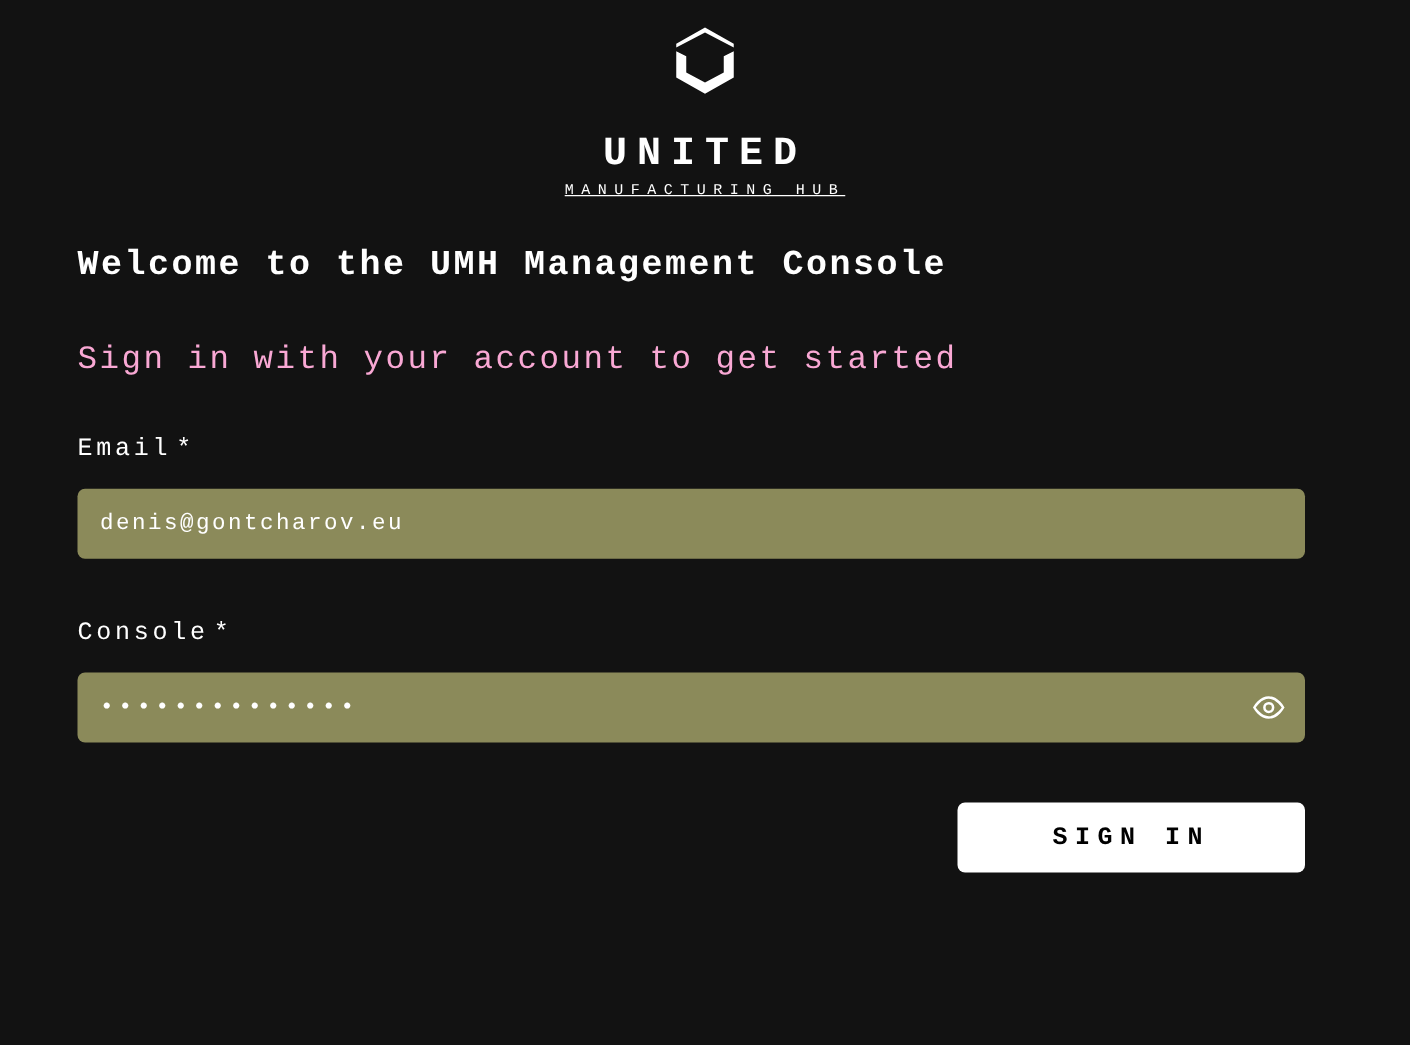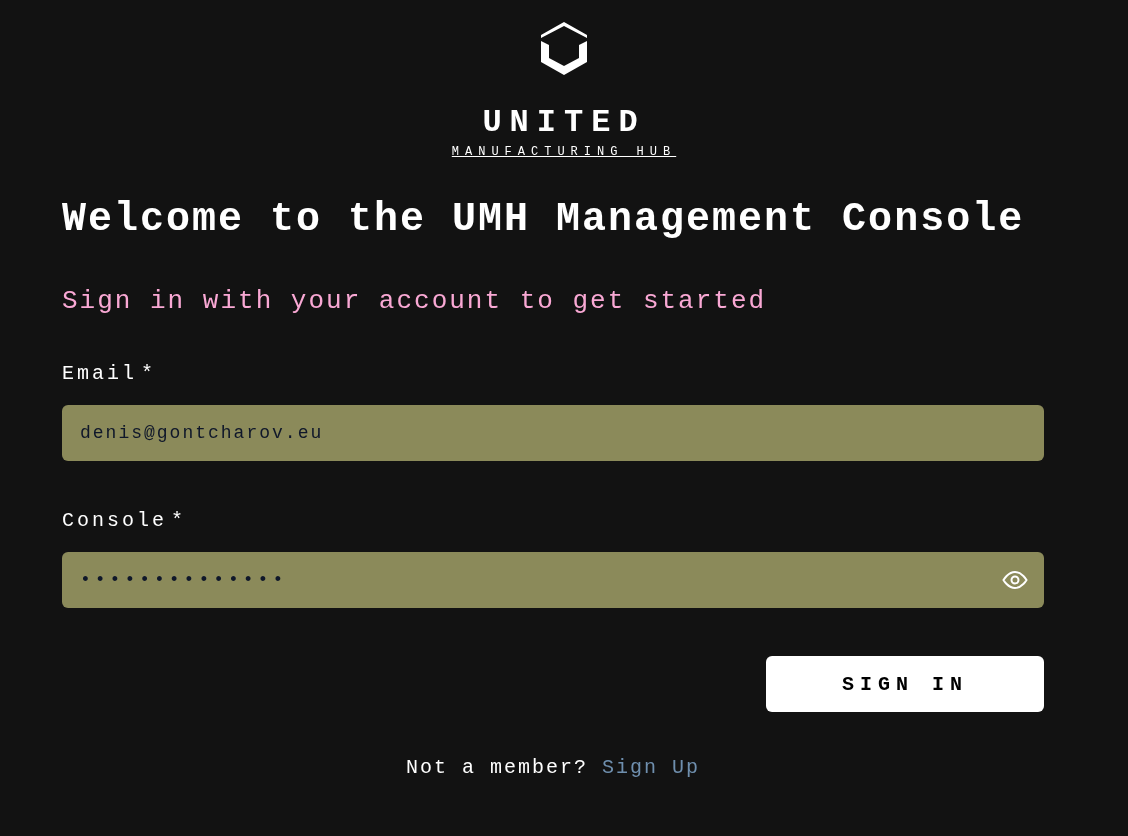--- a/index.html
+++ b/index.html
@@ -43,21 +43,21 @@
     }
     .logo-sub {
       font-size: 12px;
       letter-spacing: 6px;
       margin-top: 6px;
       color: #ffffff;
       font-weight: 500;
       text-decoration: underline;
     }
     h1.title {
-      font-size: 40px;
+      font-size: 28px;
       font-weight: 700;
       letter-spacing: 2px;
       margin-bottom: 44px;
       color: #ffffff;
       font-family: 'Courier New', Courier, monospace;
     }
     .subtitle {
       font-size: 26px;
       letter-spacing: 2px;
       margin-bottom: 46px;
@@ -84,21 +84,21 @@
     .input {
       width: 100%;
       height: 56px;
       background: #8b8a5a;
       border: none;
       border-radius: 6px;
       padding: 0 18px;
       font-size: 18px;
       font-family: 'Courier New', Courier, monospace;
       letter-spacing: 2px;
-      color: #0f172a;
+      color: #ffffff;
       outline: none;
     }
     .input.password {
       padding-right: 50px;
       letter-spacing: 4px;
     }
     .eye-btn {
       position: absolute;
       right: 12px;
       top: 50%;
@@ -186,17 +186,14 @@
           <circle cx="13" cy="10" r="3.5" fill="none" stroke="#ffffff" stroke-width="2"></circle>
         </svg>
       </button>
     </div>
   </div>
 
   <div class="actions">
     <button class="signin-btn">SIGN IN</button>
   </div>
 
-  <div class="footer">
-    <span>Not a member? </span><a>Sign Up</a>
-  </div>
 
 </div>
 
 </body></html>

